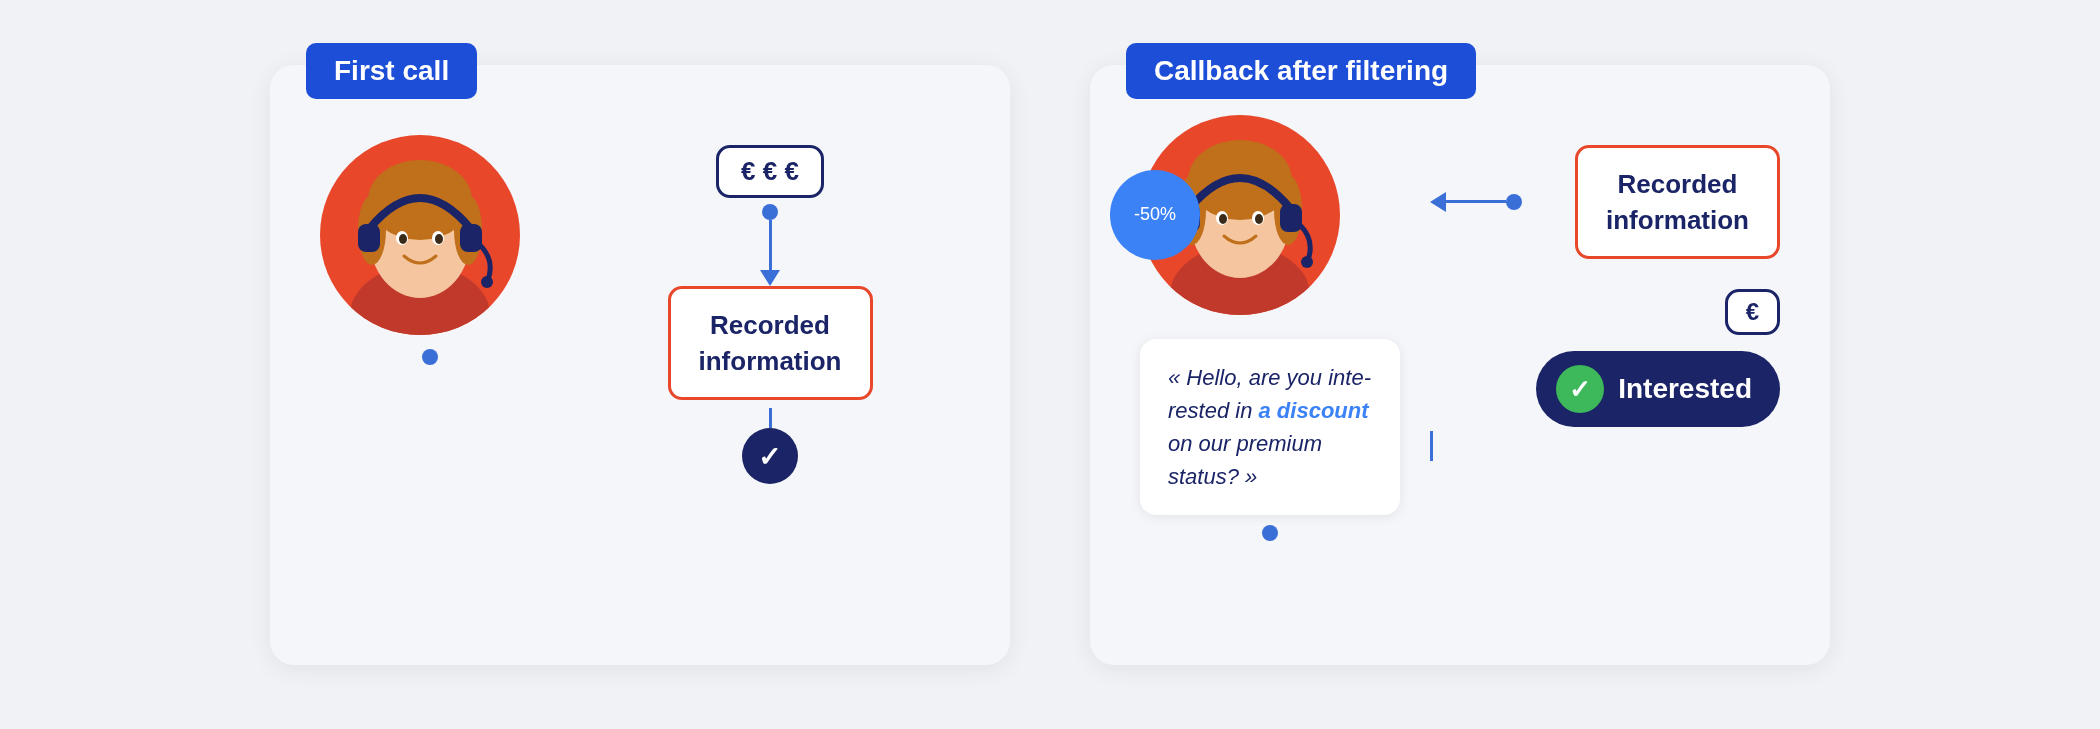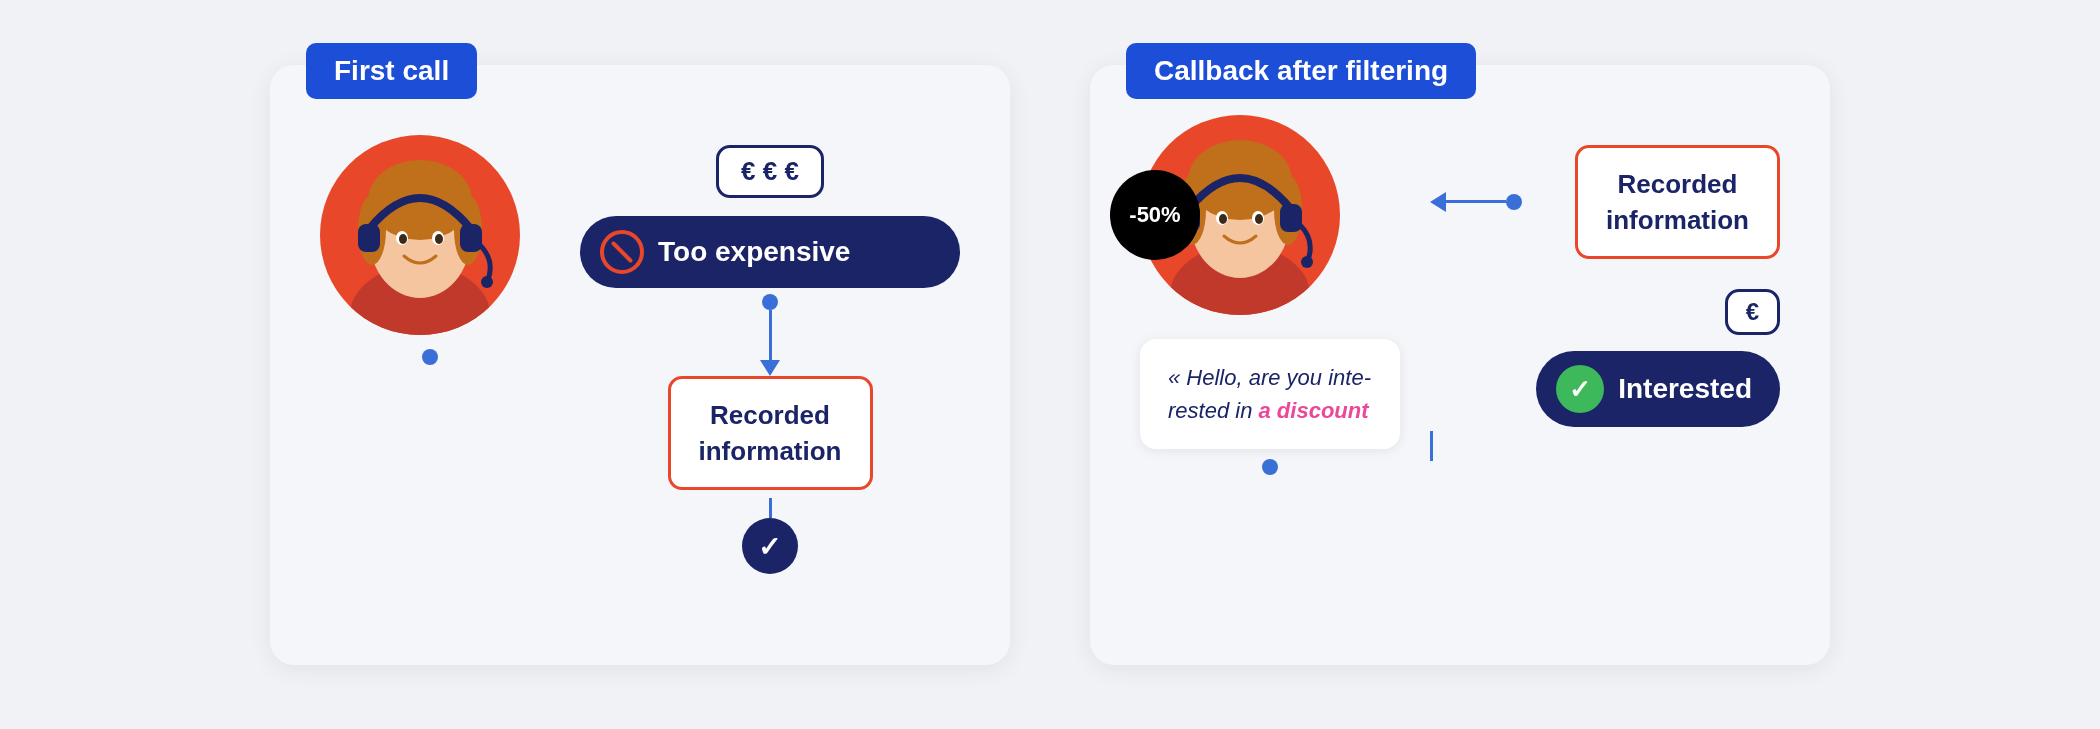--- a/index.html
+++ b/index.html
@@ -73,21 +73,21 @@
       padding: 22px 28px;
       font-size: 22px;
       font-style: italic;
       color: #1a2466;
       box-shadow: 0 2px 12px rgba(0,0,0,0.08);
       margin-top: 20px;
       line-height: 1.5;
       position: relative;
     }
     .speech-bubble .highlight {
-      color: #ec4899;
+      color: #3b82f6;
       font-weight: 700;
       font-style: italic;
     }
 
     
     .panel-inner {
       display: flex;
       gap: 40px;
       align-items: flex-start;
     }
@@ -213,27 +213,27 @@
 
     
     .discount-badge {
       position: absolute;
       left: -30px;
       top: 50%;
       transform: translateY(-50%);
       width: 90px;
       height: 90px;
       border-radius: 50%;
-      background: #000000;
+      background: #3b82f6;
       display: flex;
       align-items: center;
       justify-content: center;
       color: #fff;
-      font-size: 22px;
-      font-weight: 700;
+      font-size: 18px;
+      font-weight: 400;
       z-index: 10;
     }
 
     
     .interested-pill {
       background: #1a2466;
       border-radius: 50px;
       padding: 14px 28px 14px 20px;
       display: flex;
       align-items: center;
@@ -337,24 +337,20 @@
         
         <div style="display:flex; justify-content:center; margin-top: 10px;">
           <div class="dot"></div>
         </div>
       </div>
 
       <div class="panel-right">
 
         <div class="euro-badge">€ € €</div>
 
-        <div class="too-expensive-pill" style="margin-top: 18px; align-self: stretch; justify-content: flex-start;">
-          <div class="no-icon"></div>
-          <span class="pill-text">Too expensive</span>
-        </div>
 
         <div class="connector" style="margin-top: 0;">
           <div class="dot" style="margin-top:6px;"></div>
           <div class="line-v" style="height: 50px;"></div>
           <div class="arrow-down"></div>
         </div>
 
         <div class="recorded-box">
           <span>Recorded</span><br>
           <span>information</span>
@@ -395,20 +391,21 @@
               <rect x="130" y="84" width="22" height="28" rx="8" fill="#1a2466"></rect>
               <path d="M150 105 Q165 120 158 140" stroke="#1a2466" stroke-width="5" fill="none"></path>
               <circle cx="157" cy="142" r="6" fill="#1a2466"></circle>
             </svg>
           </div>
         </div>
         <div class="speech-bubble">
           <span>« Hello, are you inte-rested in</span>
           <span class="highlight">a discount</span>
           <br>
+          <span>on our premium status? »</span>
         </div>
         <div style="display:flex; justify-content:center; margin-top: 10px;">
           <div class="dot"></div>
         </div>
       </div>
 
       <div class="panel2-right">
 
         <div style="display: flex; align-items: center; gap: 0; margin-top: 20px; width: 100%;">
 

